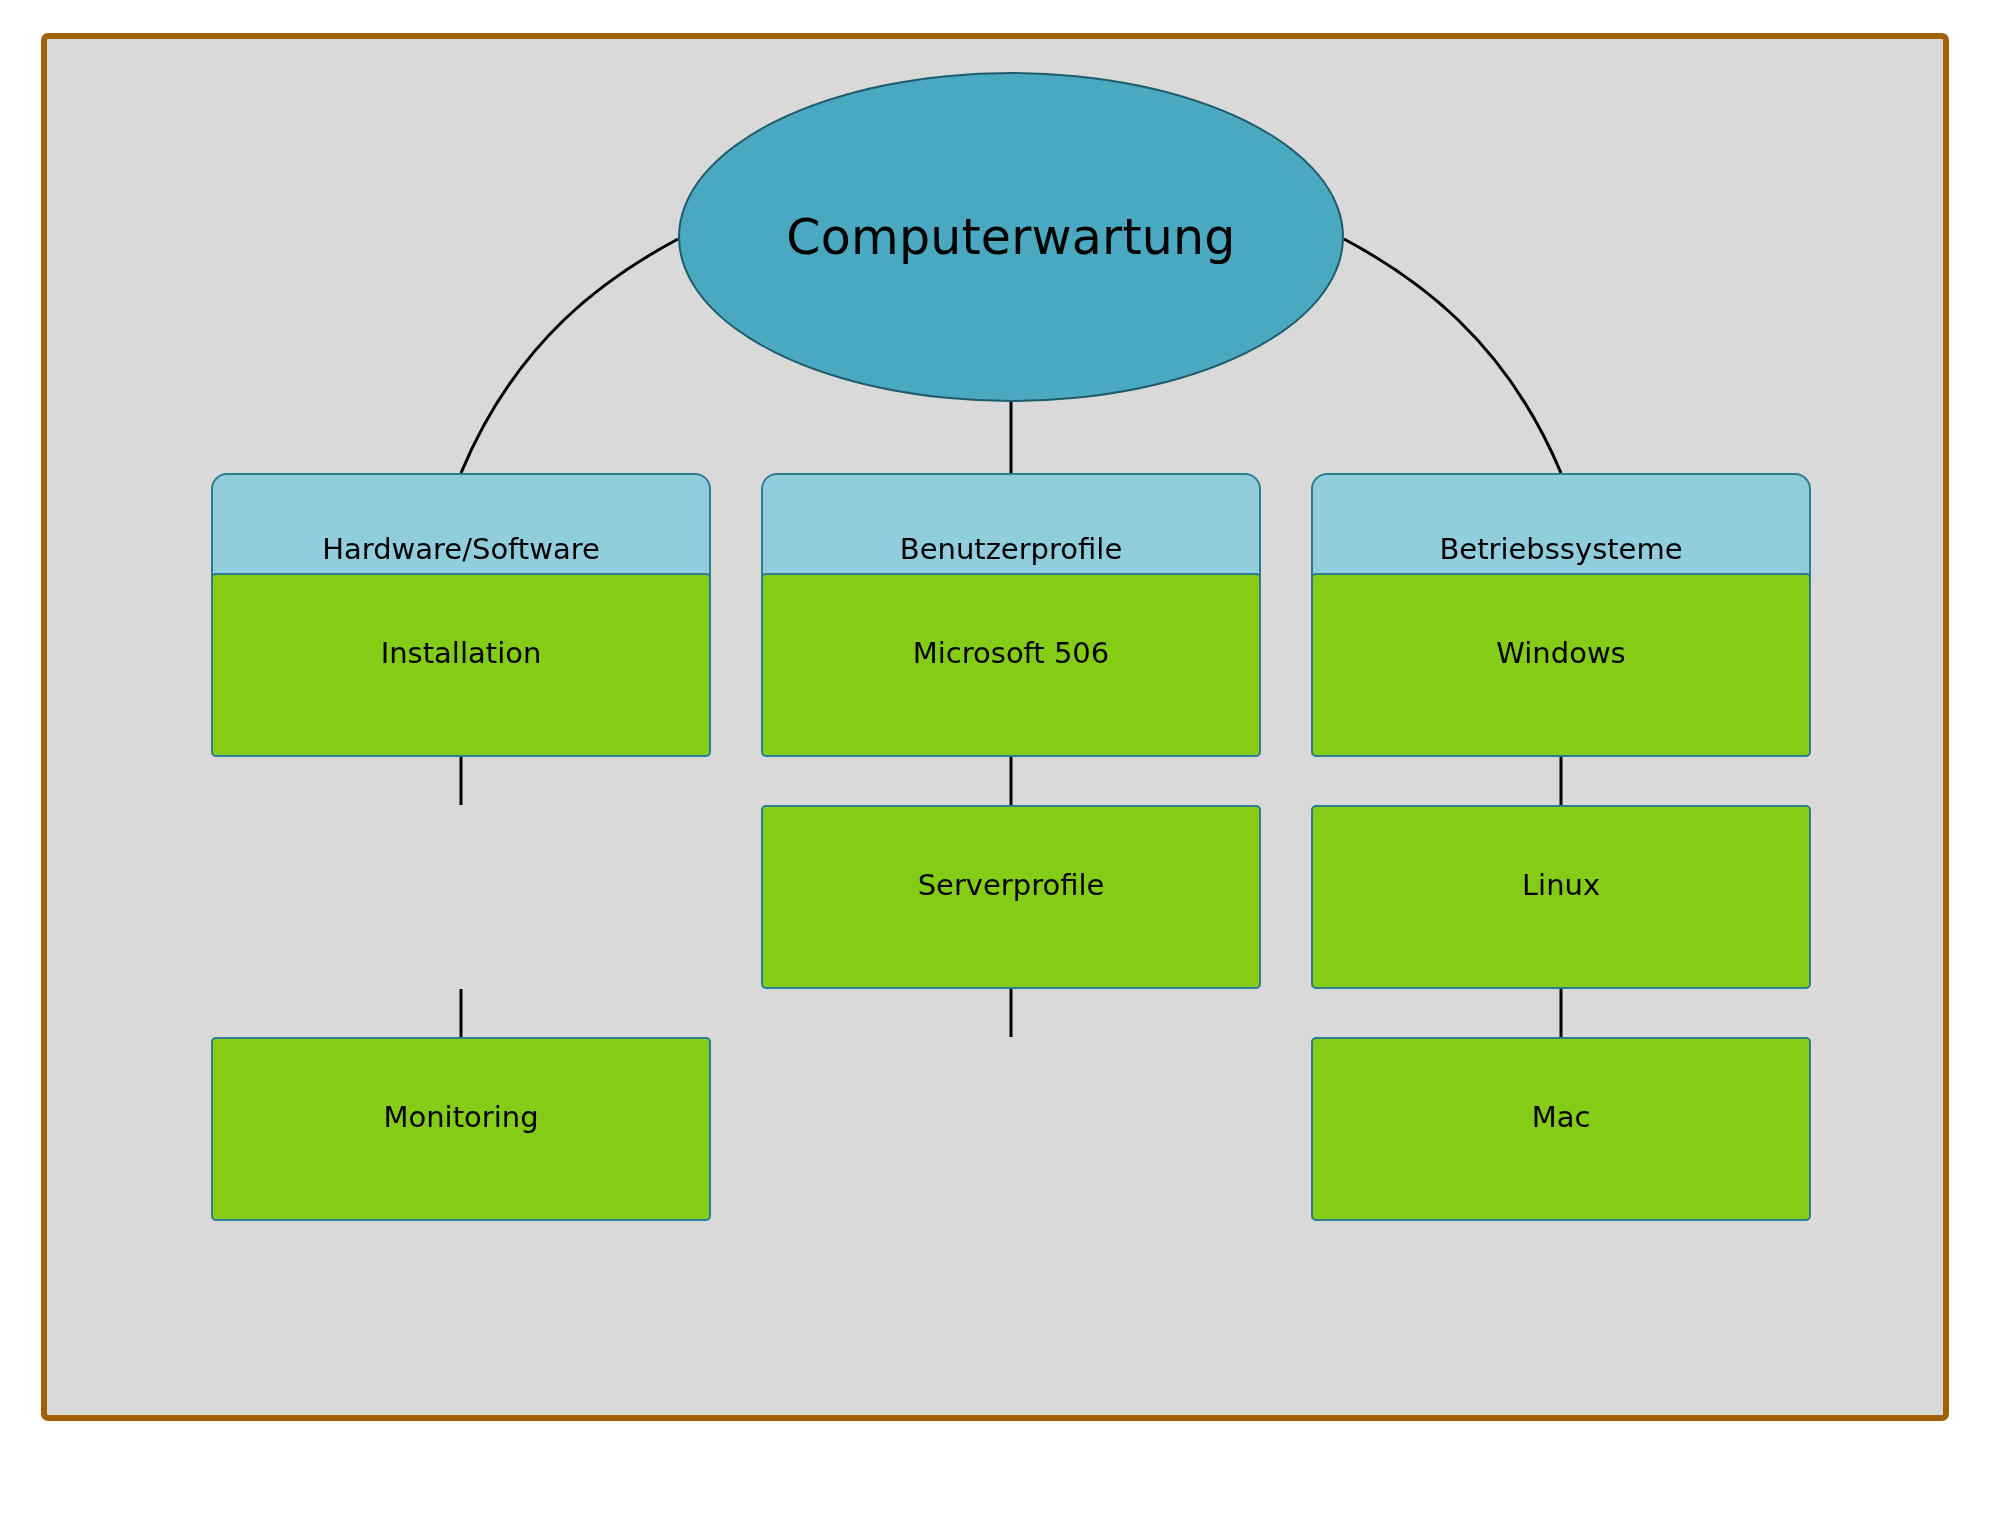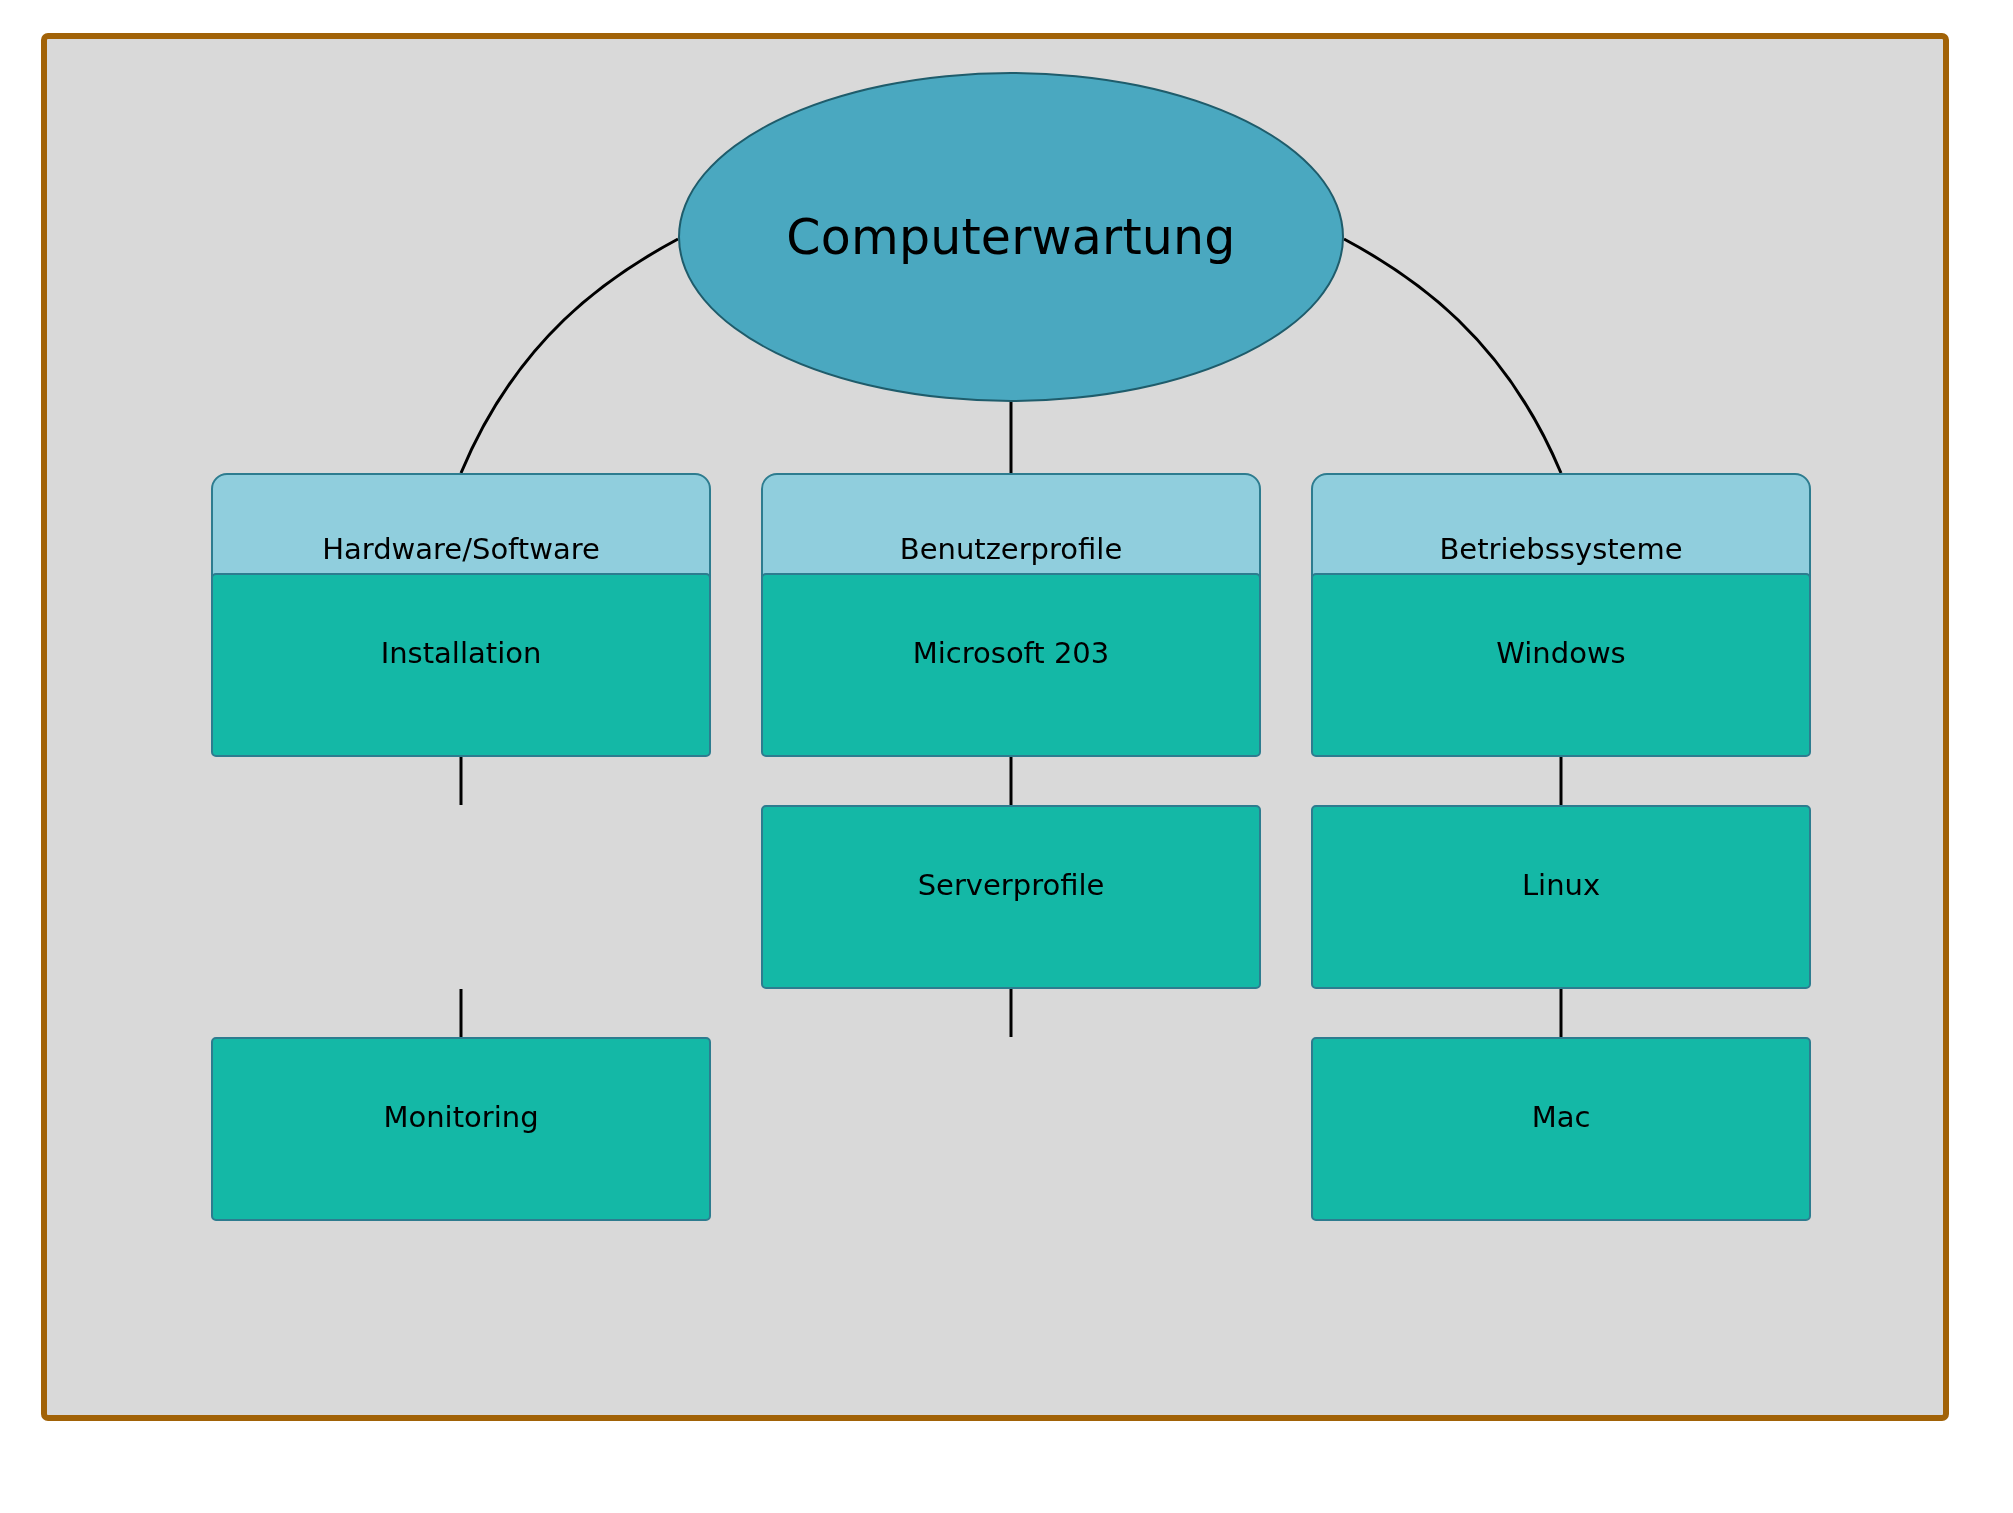--- a/index.html
+++ b/index.html
@@ -88,21 +88,21 @@
     background: #90ced d;
     background: #90cedd;
     border-radius: 16px;
   }
   .box-node.level-1 .node-label {
     font-size: 29px;
     padding-top: 57px;
   }
 
   .box-node.level-2 {
-    background: #14b8a6;
+    background: #84cc16;
     border-radius: 5px;
   }
   .box-node.level-2 .node-label {
     font-size: 29px;
     padding-top: 61px;
   }
 </style>
 </head>
 <body>
 
@@ -141,21 +141,21 @@
       <span class="node-label">Installation</span>
     </div>
     <div class="box-node level-2" style="left:164px; top:998px; width:500px; height:184px;">
       <span class="node-label">Monitoring</span>
     </div>
 
     <div class="box-node level-1" style="left:714px; top:434px; width:500px; height:152px;">
       <span class="node-label">Benutzerprofile</span>
     </div>
     <div class="box-node level-2" style="left:714px; top:534px; width:500px; height:184px;">
-      <span class="node-label">Microsoft 203</span>
+      <span class="node-label">Microsoft 506</span>
     </div>
     <div class="box-node level-2" style="left:714px; top:766px; width:500px; height:184px;">
       <span class="node-label">Serverprofile</span>
     </div>
 
     <div class="box-node level-1" style="left:1264px; top:434px; width:500px; height:152px;">
       <span class="node-label">Betriebssysteme</span>
     </div>
     <div class="box-node level-2" style="left:1264px; top:534px; width:500px; height:184px;">
       <span class="node-label">Windows</span>

